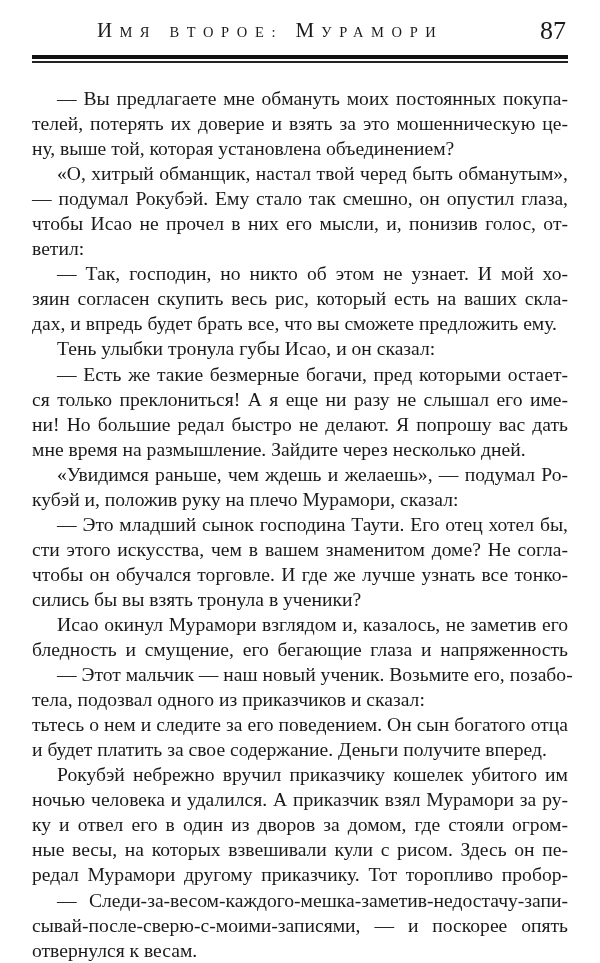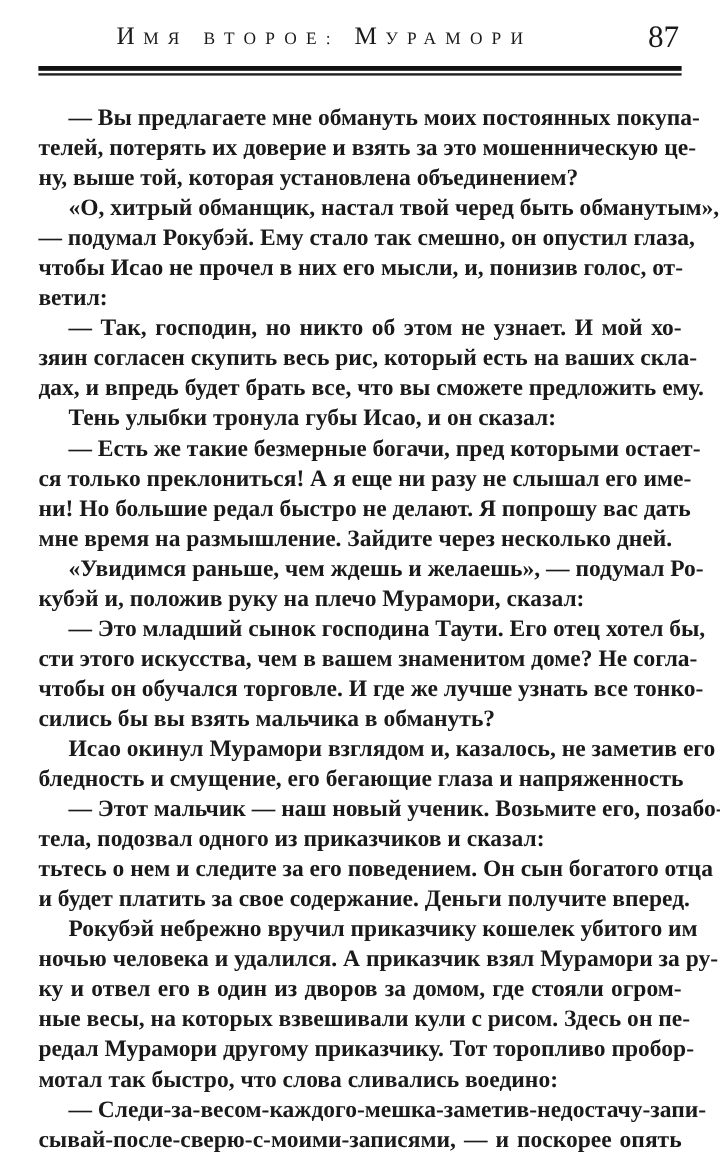--- a/index.html
+++ b/index.html
@@ -25,21 +25,21 @@
   }
   .rule-thin {
     position: absolute; left: 32px; top: 61px; width: 536px; height: 1.5px; background: #222;
   }
   .text-body {
     position: absolute; left: 32px; top: 86px; width: 536px;
     font-size: 19.6px; line-height: 25.05px;
   }
   .line {
     display: block; white-space: nowrap; height: 25.05px;
-    text-align: justify; text-align-last: justify; font-weight: bold;
+    text-align: justify; text-align-last: justify;
   }
   .line.indent { padding-left: 25px; }
   .line.last { text-align-last: left; }
 </style>
 </head>
 <body>
 
 <div class="running-head">
   <div class="running-title">
     <span><span>И</span><span class="sc">МЯ</span></span>
@@ -65,29 +65,28 @@
     <span class="line indent last">Тень улыбки тронула губы Исао, и он сказал:</span>
     <span class="line indent">— Есть же такие безмерные богачи, пред которыми остает-</span>
     <span class="line">ся только преклониться! А я еще ни разу не слышал его име-</span>
     <span class="line">ни! Но большие редал быстро не делают. Я попрошу вас дать</span>
     <span class="line last">мне время на размышление. Зайдите через несколько дней.</span>
     <span class="line indent">«Увидимся раньше, чем ждешь и желаешь», — подумал Ро-</span>
     <span class="line last">кубэй и, положив руку на плечо Мурамори, сказал:</span>
     <span class="line indent">— Это младший сынок господина Таути. Его отец хотел бы,</span>
     <span class="line">сти этого искусства, чем в вашем знаменитом доме? Не согла-</span>
     <span class="line">чтобы он обучался торговле. И где же лучше узнать все тонко-</span>
-    <span class="line last">сились бы вы взять мальчика в обмануть?</span>
+    <span class="line last">сились бы вы взять тронула в ученики?</span>
     <span class="line indent">Исао окинул Мурамори взглядом и, казалось, не заметив его</span>
     <span class="line">бледность и смущение, его бегающие глаза и напряженность</span>
     <span class="line indent">— Этот мальчик — наш новый ученик. Возьмите его, позабо-</span>
     <span class="line last">тела, подозвал одного из приказчиков и сказал:</span>
     <span class="line">тьтесь о нем и следите за его поведением. Он сын богатого отца</span>
     <span class="line last">и будет платить за свое содержание. Деньги получите вперед.</span>
     <span class="line indent">Рокубэй небрежно вручил приказчику кошелек убитого им</span>
     <span class="line">ночью человека и удалился. А приказчик взял Мурамори за ру-</span>
     <span class="line">ку и отвел его в один из дворов за домом, где стояли огром-</span>
     <span class="line">ные весы, на которых взвешивали кули с рисом. Здесь он пе-</span>
     <span class="line">редал Мурамори другому приказчику. Тот торопливо пробор-</span>
-    <span class="line last">мотал так быстро, что слова сливались воедино:</span>
     <span class="line indent">— Следи-за-весом-каждого-мешка-заметив-недостачу-запи-</span>
     <span class="line">сывай-после-сверю-с-моими-записями, — и поскорее опять</span>
     <span class="line last">отвернулся к весам.</span>
   </div>
 
 </body></html>

